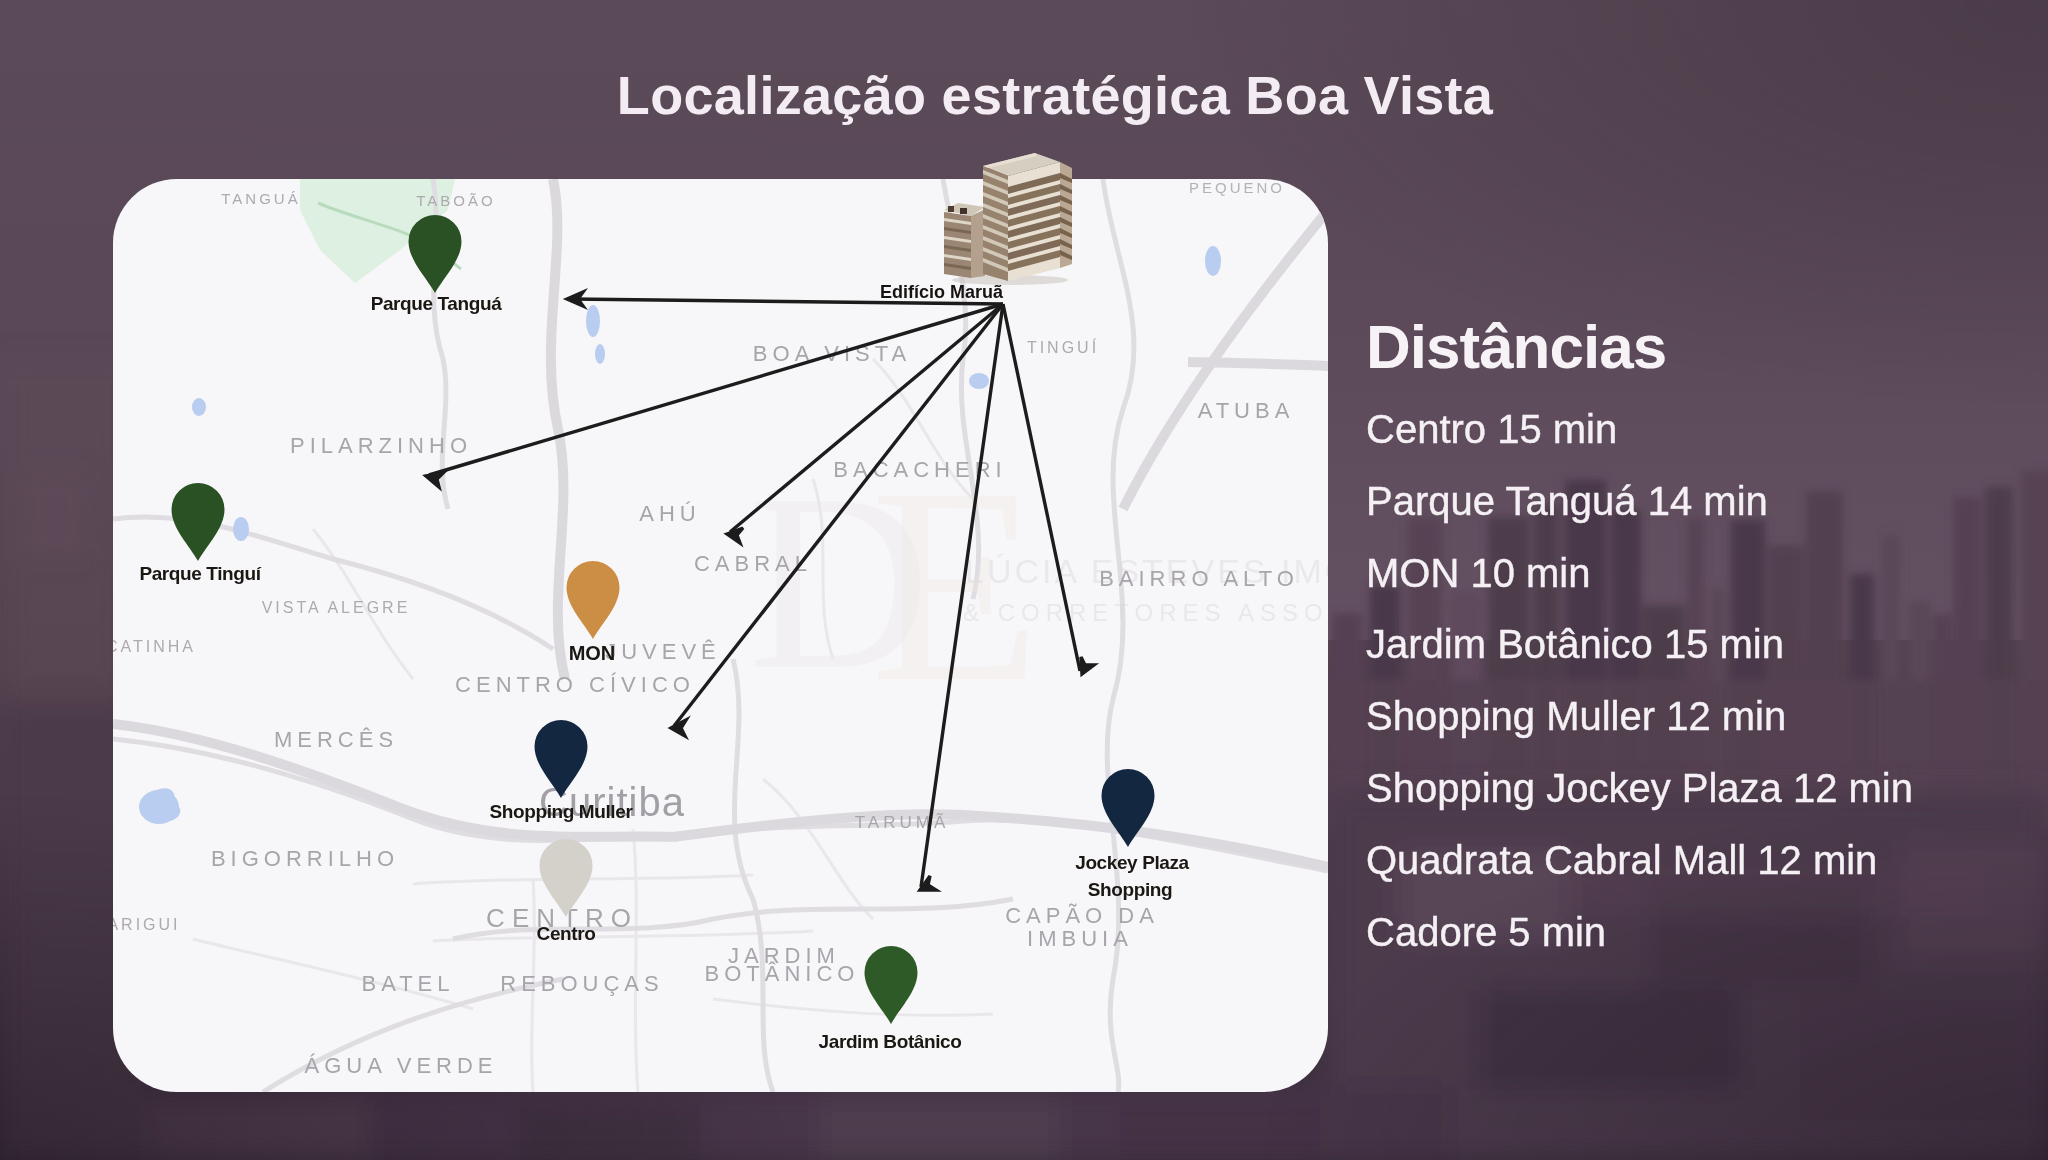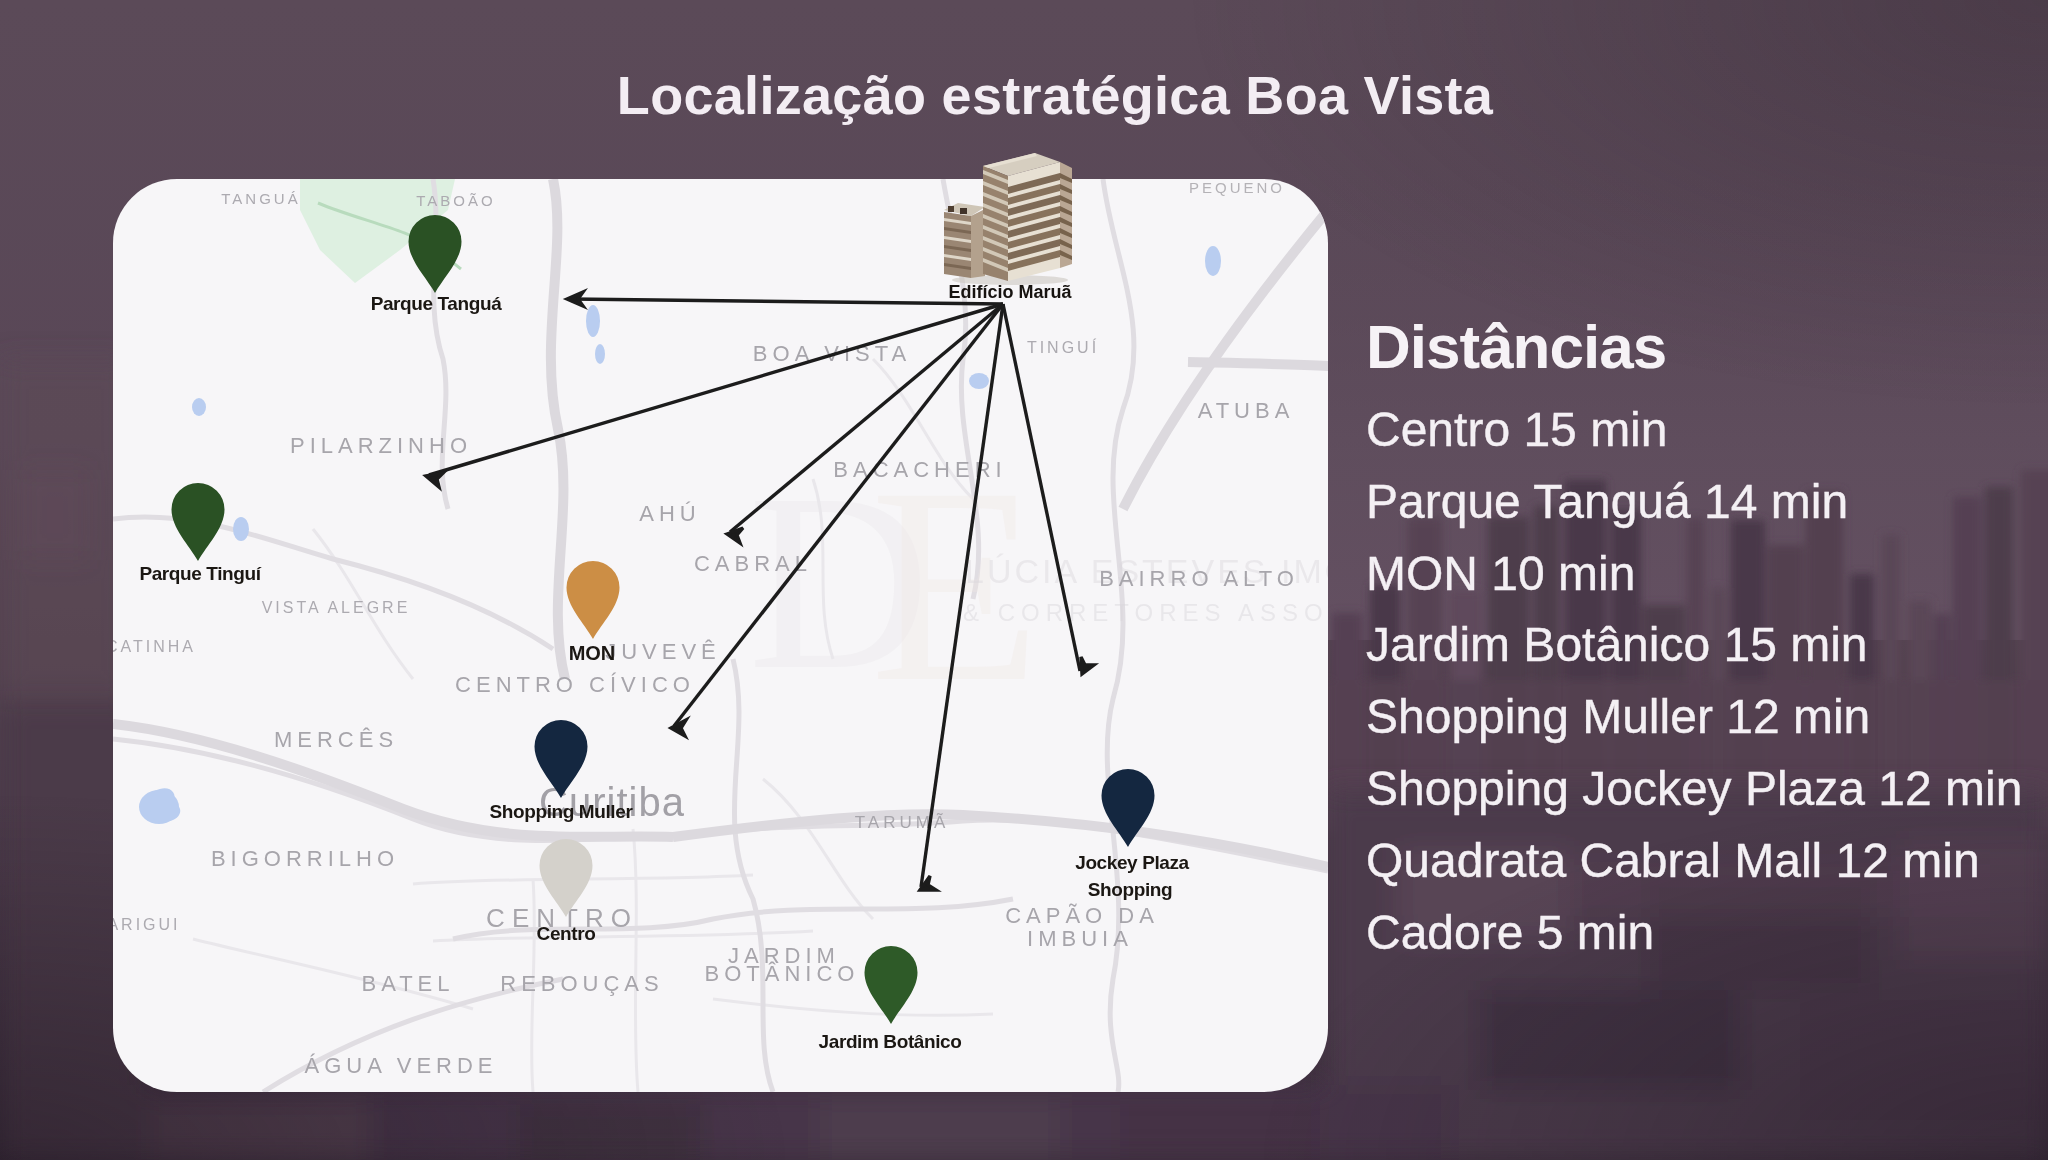--- a/index.html
+++ b/index.html
@@ -288,26 +288,26 @@
     <polygon points="122,36 134,42 134,46 122,41" fill="#77624c"></polygon>
     <polygon points="122,47 134,53 134,57 122,52" fill="#77624c"></polygon>
     <polygon points="122,58 134,64 134,68 122,63" fill="#77624c"></polygon>
     <polygon points="122,69 134,75 134,79 122,74" fill="#77624c"></polygon>
     <polygon points="122,80 134,86 134,90 122,85" fill="#77624c"></polygon>
     <polygon points="122,91 134,97 134,101 122,96" fill="#77624c"></polygon>
     <polygon points="122,102 134,108 134,112 122,107" fill="#77624c"></polygon>
   </g>
 </svg>
 
-<div class="abs" style="left:880px;top:282px;width:260px;text-align:center;
+<div class="abs" style="left:880px;top:282px;width:260px;
   font-weight:bold;font-size:18px;color:#171310;">Edifício Maruã</div>
 
 <div class="abs" style="left:1366px;top:322px;color:#f6f2f6;font-size:62px;font-weight:bold;line-height:50px;letter-spacing:-1px;">Distâncias</div>
 
-<div class="abs" style="left:1366px;top:394px;color:#f4f0f4;font-size:48px;line-height:71.8px;-webkit-text-stroke:0.4px #f4f0f4;">
+<div class="abs" style="left:1366px;top:394px;color:#f4f0f4;font-size:40px;line-height:71.8px;-webkit-text-stroke:0.4px #f4f0f4;">
     Centro 15 min<br>
     Parque Tanguá 14 min<br>
     MON 10 min<br>
     Jardim Botânico 15 min<br>
     Shopping Muller 12 min<br>
     Shopping Jockey Plaza 12 min<br>
     Quadrata Cabral Mall 12 min<br>
     Cadore 5 min
 </div>
 

